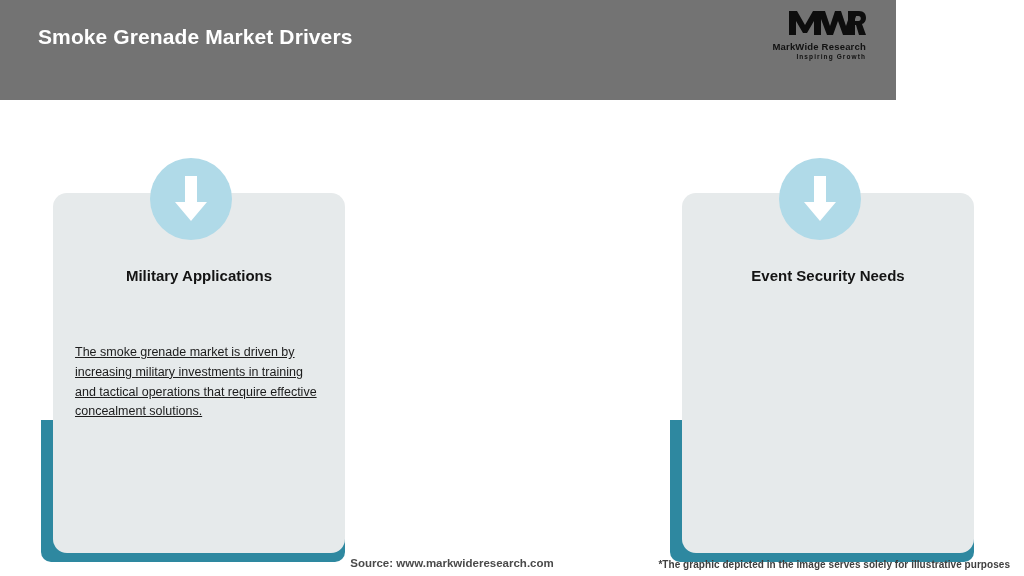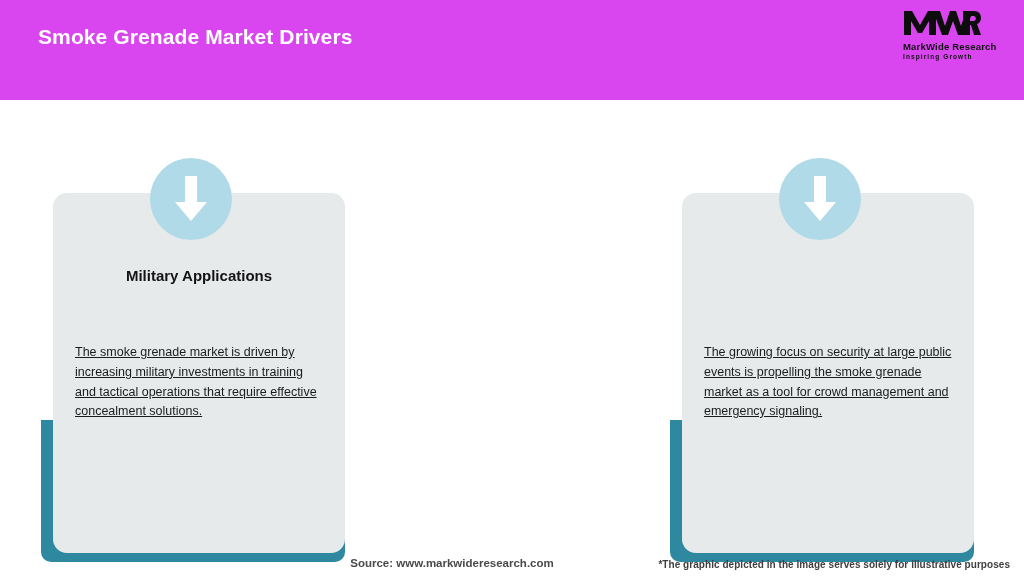--- a/index.html
+++ b/index.html
@@ -13,42 +13,42 @@
     font-family: "Liberation Sans", sans-serif;
     overflow: hidden;
     position: relative;
   }
 
   
   .header {
     position: absolute;
     left: 0;
     top: 0;
-    width: 1024px;
+    width: 896px;
     height: 100px;
-    background: #d946ef;
+    background: #737373;
   }
   .header-title {
     position: absolute;
     left: 38px;
     top: 25px;
     font-size: 21px;
     font-weight: bold;
     color: #ffffff;
     letter-spacing: 0.1px;
   }
 
   
   .logo {
     position: absolute;
-    right: 1px;
+    right: 30px;
     top: 10px;
     width: 120px;
     height: 56px;
-    text-align: left;
+    text-align: right;
   }
   .logo-mark {
     display: block;
     margin: 0 auto;
   }
   .logo-name {
     display: block;
     font-size: 9.5px;
     font-weight: bold;
     color: #111111;
@@ -197,21 +197,21 @@
       <svg width="34" height="46" viewBox="0 0 34 46" xmlns="http://www.w3.org/2000/svg" aria-hidden="true">
         <path d="M11 0 L23 0 L23 26 L33 26 L17 45 L1 26 L11 26 Z" fill="#FFFFFF"></path>
       </svg>
     </div>
   </div>
 
 
   <div class="card-group g3">
     <div class="card-backing"></div>
     <div class="card">
-      <div class="card-desc">The growing focus on security at large public events is propelling the smoke grenade market as a tool for crowd management and emergency signaling.</div>
+      <div class="card-title">Event Security Needs</div>
     </div>
     <div class="icon-circle">
       <svg width="34" height="46" viewBox="0 0 34 46" xmlns="http://www.w3.org/2000/svg" aria-hidden="true">
         <path d="M11 0 L23 0 L23 26 L33 26 L17 45 L1 26 L11 26 Z" fill="#FFFFFF"></path>
       </svg>
     </div>
   </div>
 
 </div>
 

